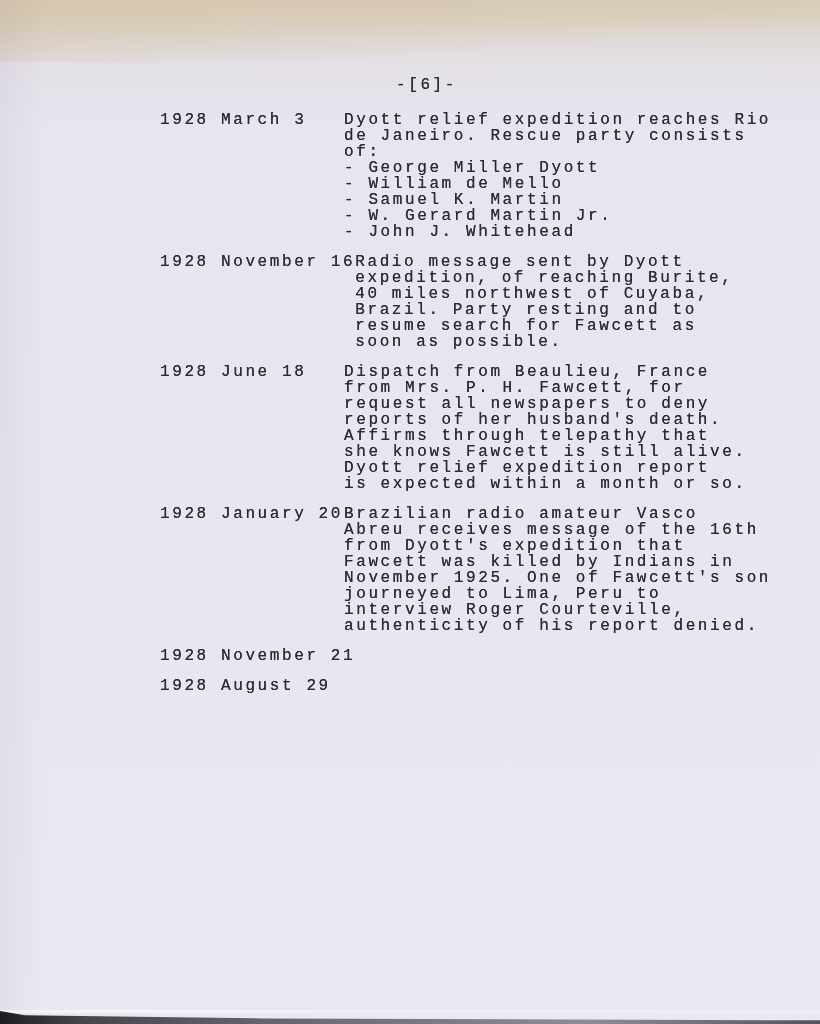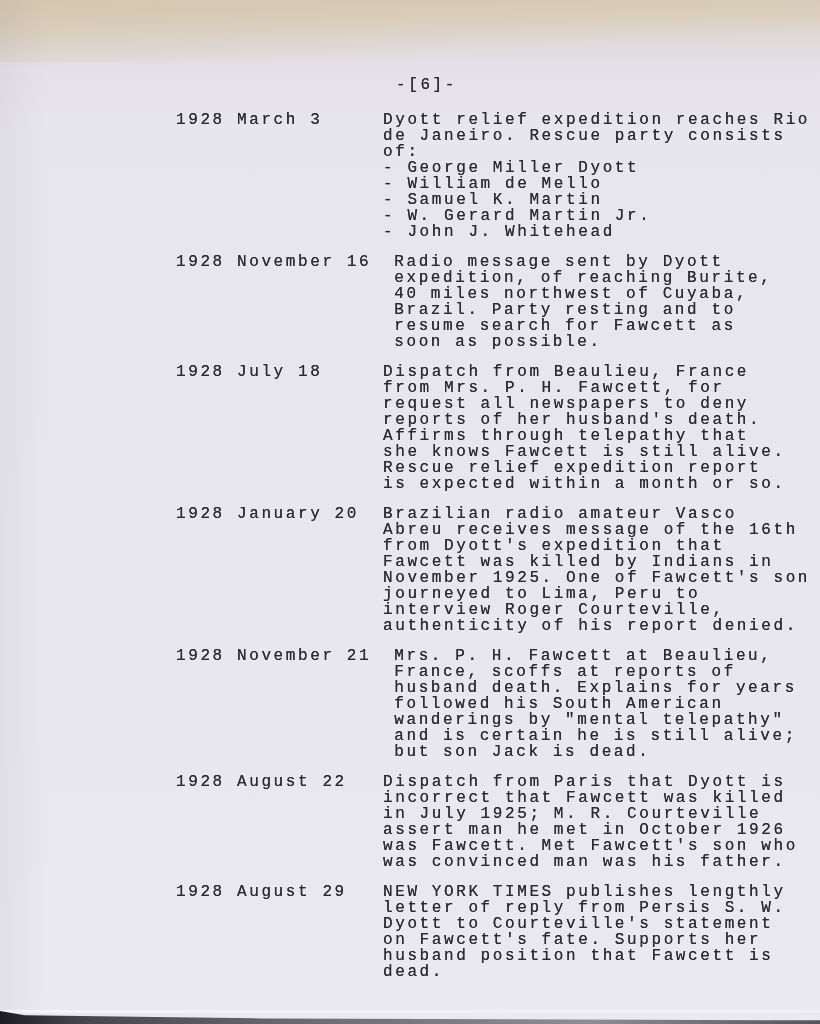--- a/index.html
+++ b/index.html
@@ -48,38 +48,37 @@
   .page-number {
     position: absolute;
     top: 77px;
     left: 396px;
     white-space: pre;
   }
 
   .entries {
     position: absolute;
     top: 112px;
-    left: 176px;
+    left: 160px;
     width: 620px;
   }
 
   .entry {
     display: flex;
     align-items: flex-start;
     margin-bottom: 14px;
   }
 
   .entry-date {
     flex: 0 0 184px;
     white-space: pre;
   }
 
   .entry-body {
     white-space: pre;
-    margin-left: 23px;
   }
 
   
   .bottom-edge {
     position: absolute;
     left: 0; right: 0; bottom: 0;
     height: 14px;
     background: linear-gradient(90deg,
       #1e1d22 0%, #47464d 10%, #6f6d76 40%, #8e8c95 72%, #55545c 100%);
     clip-path: polygon(0 8%, 3% 38%, 32% 60%, 100% 74%, 100% 100%, 0 100%);
@@ -118,70 +117,48 @@
     <div class="entry-date">1928 November 16</div>
     <div class="entry-body">Radio message sent by Dyott
 expedition, of reaching Burite,
 40 miles northwest of Cuyaba,
 Brazil. Party resting and to
 resume search for Fawcett as
 soon as possible.</div>
   </section>
 
   <section class="entry">
-    <div class="entry-date">1928 July 18</div>
+    <div class="entry-date">1928 June 18</div>
     <div class="entry-body">Dispatch from Beaulieu, France
 from Mrs. P. H. Fawcett, for
 request all newspapers to deny
 reports of her husband's death.
 Affirms through telepathy that
 she knows Fawcett is still alive.
-Rescue relief expedition report
+Dyott relief expedition report
 is expected within a month or so.</div>
   </section>
 
   <section class="entry">
     <div class="entry-date">1928 January 20</div>
     <div class="entry-body">Brazilian radio amateur Vasco
 Abreu receives message of the 16th
 from Dyott's expedition that
 Fawcett was killed by Indians in
 November 1925. One of Fawcett's son
 journeyed to Lima, Peru to
 interview Roger Courteville,
 authenticity of his report denied.</div>
   </section>
 
   <section class="entry">
     <div class="entry-date">1928 November 21</div>
-    <div class="entry-body">Mrs. P. H. Fawcett at Beaulieu,
-France, scoffs at reports of
-husband death. Explains for years
-followed his South American
-wanderings by "mental telepathy"
-and is certain he is still alive;
-but son Jack is dead.</div>
   </section>
 
-  <section class="entry">
-    <div class="entry-date">1928 August 22</div>
-    <div class="entry-body">Dispatch from Paris that Dyott is
-incorrect that Fawcett was killed
-in July 1925; M. R. Courteville
-assert man he met in October 1926
-was Fawcett. Met Fawcett's son who
-was convinced man was his father.</div>
-  </section>
 
   <section class="entry">
     <div class="entry-date">1928 August 29</div>
-    <div class="entry-body">NEW YORK TIMES publishes lengthly
-letter of reply from Persis S. W.
-Dyott to Courteville's statement
-on Fawcett's fate. Supports her
-husband position that Fawcett is
-dead.</div>
   </section>
 </main>
 
   <div class="bottom-edge-highlight"></div>
   <div class="bottom-edge"></div>
 </div>
 
 </body></html>

